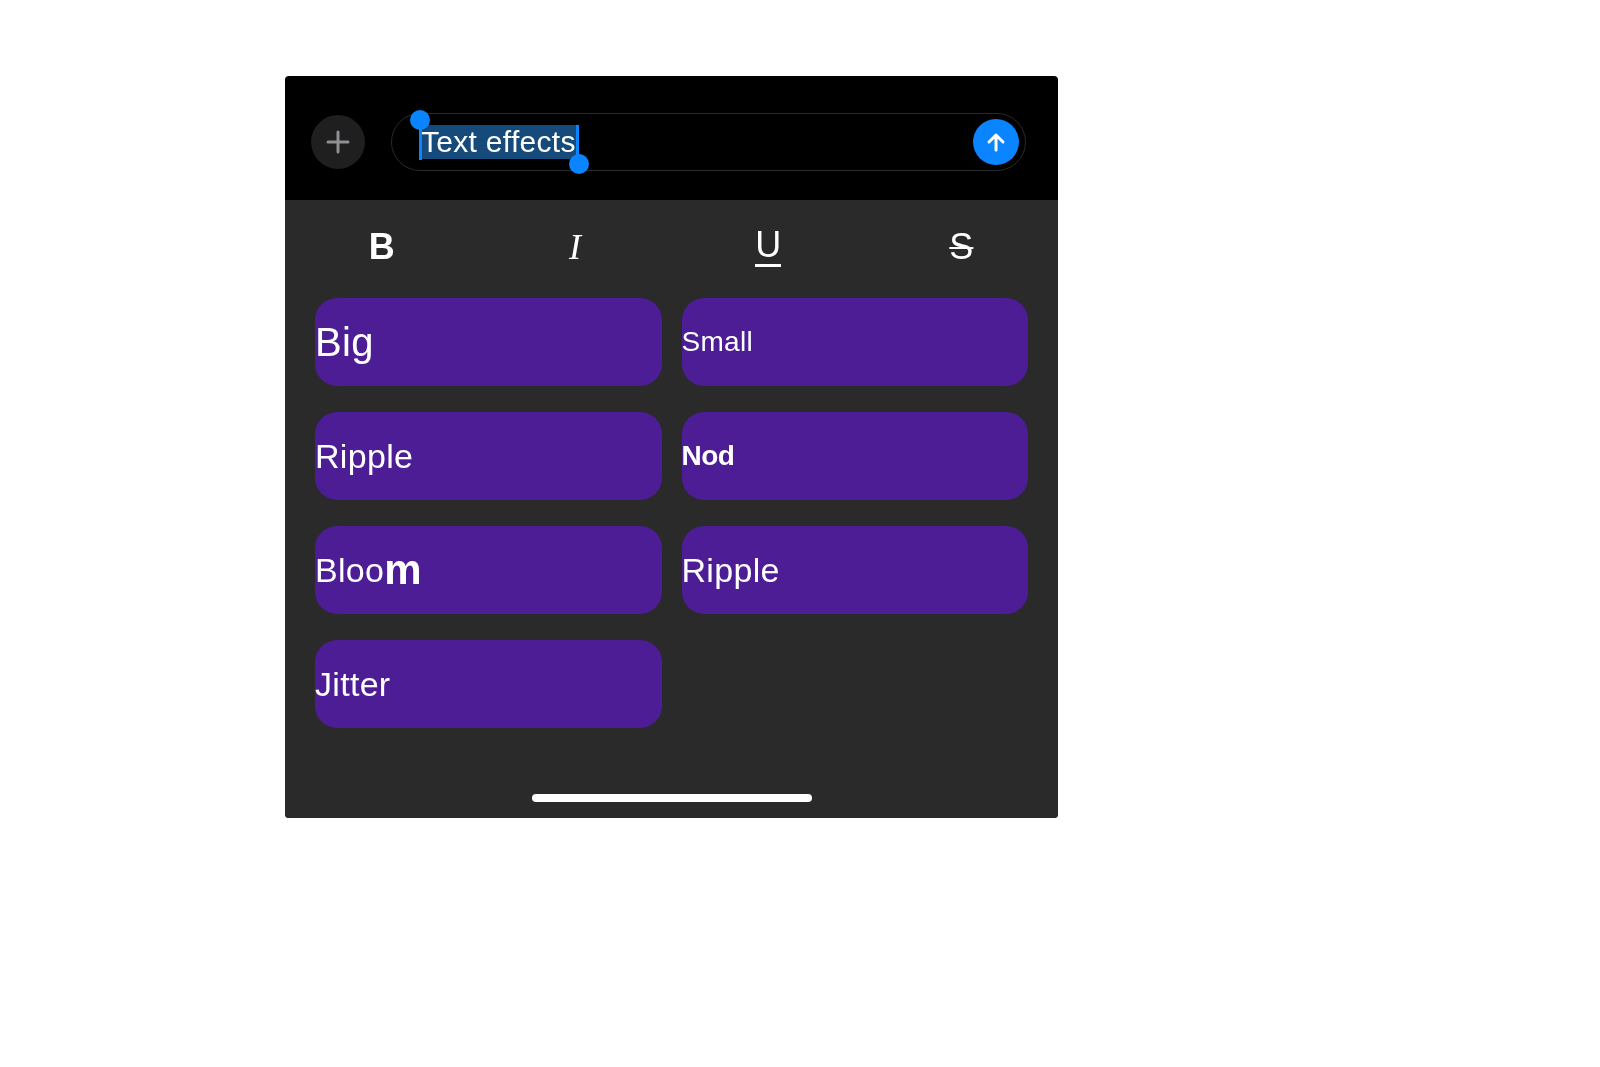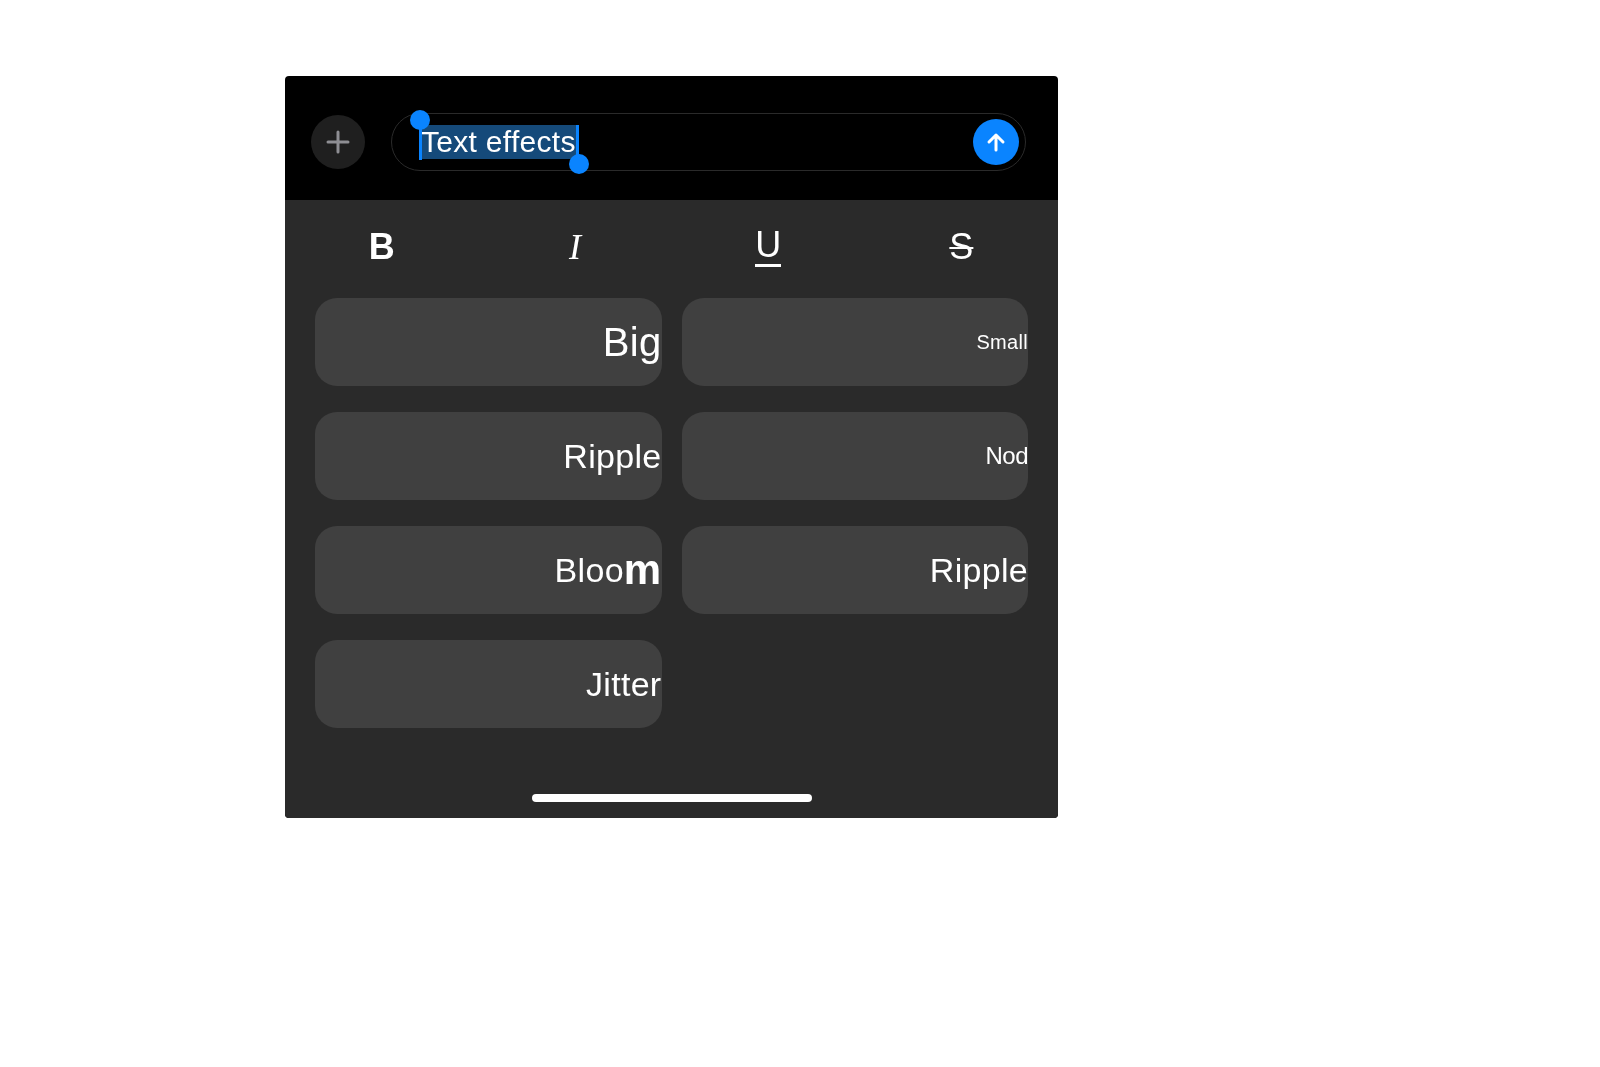--- a/index.html
+++ b/index.html
@@ -114,33 +114,33 @@
   .fmt.underline .u-wrap { display:inline-block; border-bottom: 3px solid #fff; padding-bottom: 2px; line-height: 0.9;}
   .fmt.strike { text-decoration: line-through; text-decoration-thickness: 2px;}
 
   .effects-grid {
     display: grid;
     grid-template-columns: 1fr 1fr;
     gap: 26px 20px;
     padding: 14px 30px 30px 30px;
   }
   .effect-btn {
-    background: #404040;
+    background: #4c1d95;
     border-radius: 22px;
     height: 88px;
     display: flex;
     align-items: center;
-    justify-content: flex-end;
+    justify-content: flex-start;
     color: #fff;
     cursor: pointer;
   }
   .effect-label { font-size: 34px; letter-spacing: 0.3px; }
   .eff-big   .effect-label { font-size: 40px; }
-  .eff-small .effect-label { font-size: 20px; }
-  .eff-nod   .effect-label { font-weight: 400; font-size: 24px; letter-spacing: -0.5px;}
+  .eff-small .effect-label { font-size: 28px; }
+  .eff-nod   .effect-label { font-weight: 700; font-size: 28px; letter-spacing: -0.5px;}
   .eff-bloom .big-m { font-size: 42px; font-weight: 600; line-height: 0; position: relative; top: 2px;}
 
   .home-indicator {
     position: absolute;
     bottom: 16px;
     left: 50%;
     transform: translateX(-50%);
     width: 280px;
     height: 8px;
     border-radius: 6px;

